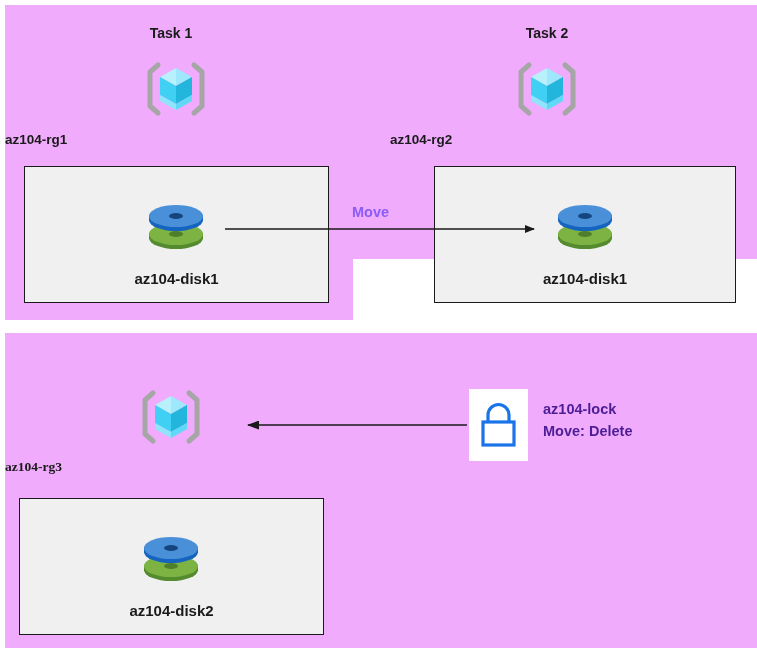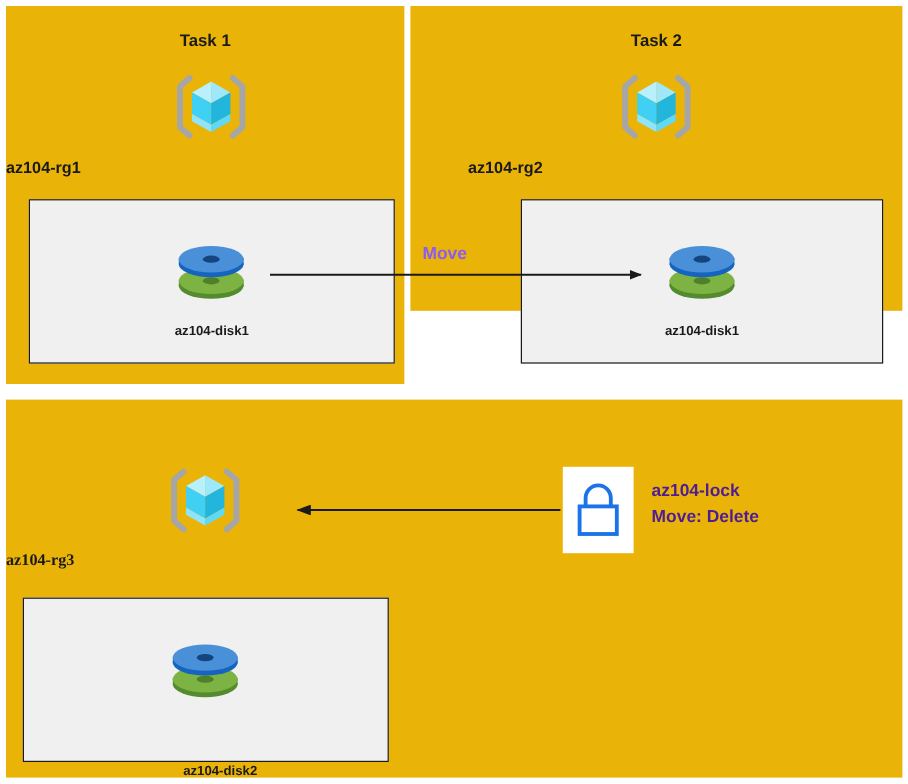--- a/index.html
+++ b/index.html
@@ -16,21 +16,22 @@
   }
   .canvas {
     position: absolute;
     left: 0; top: 0;
     width: 757px;
     height: 653px;
   }
   
   .panel {
     position: absolute;
-    background: #eab308;
+    background: #f0abfc;
+    padding-left: 16px;
   }
   #panel-task1 { left: 5px;   top: 5px;   width: 332px; height: 315px; }
   #panel-task2 { left: 342px; top: 5px;   width: 410px; height: 254px; }
   #panel-task3 { left: 5px;   top: 333px; width: 747px; height: 315px; }
 
   
   .task-title {
     position: absolute;
     font-size: 14px;
     font-weight: bold;
@@ -82,21 +83,21 @@
     width: 62px;
     height: 58px;
   }
   #disk-icon-1 { left: 140px; top: 198px; }
   #disk-icon-2 { left: 554px; top: 198px; }
   #disk-icon-3 { left: 140px; top: 535px; }
 
   
   .disk-label {
     position: absolute;
-    font-size: 11px;
+    font-size: 15px;
     font-weight: bold;
     color: #1a1a1a;
     text-align: center;
     white-space: nowrap;
   }
   #disk-label-1 { left: 19px;  top: 265px; width: 305px; }
   #disk-label-2 { left: 434px; top: 265px; width: 302px; }
   #disk-label-3 { left: 19px;  top: 602px; width: 305px; }
 
   
@@ -260,21 +261,21 @@
         <rect x="4" y="30" width="54" height="6" fill="#558b2f"></rect>
         <ellipse cx="31" cy="31" rx="27" ry="11" fill="#7cb342"></ellipse>
         <ellipse cx="31" cy="31" rx="7" ry="3" fill="#4f7f2a"></ellipse>
         <ellipse cx="31" cy="17" rx="27" ry="11" fill="#1565c0"></ellipse>
         <rect x="4" y="12" width="54" height="6" fill="#1565c0"></rect>
         <ellipse cx="31" cy="13" rx="27" ry="11" fill="#4a90d9"></ellipse>
         <ellipse cx="31" cy="13" rx="7" ry="3" fill="#14457f"></ellipse>
       </svg>
     </div>
 
-    <div class="disk-label" id="disk-label-3" style="left:26px; top:269px;margin-top:35px;">az104-disk2</div>
+    <div class="disk-label" id="disk-label-3" style="left:14px; top:269px;">az104-disk2</div>
 
   </div>
 
   <svg id="arrow-layer">
     <defs>
       <marker id="arrowhead-right" markerWidth="10" markerHeight="8" refX="9" refY="4" orient="auto" markerUnits="userSpaceOnUse">
         <polygon points="0,0 10,4 0,8" fill="#1a1a1a"></polygon>
       </marker>
       <marker id="arrowhead-left" markerWidth="12" markerHeight="9" refX="11" refY="4.5" orient="auto" markerUnits="userSpaceOnUse">
         <polygon points="0,0 12,4.5 0,9" fill="#1a1a1a"></polygon>

